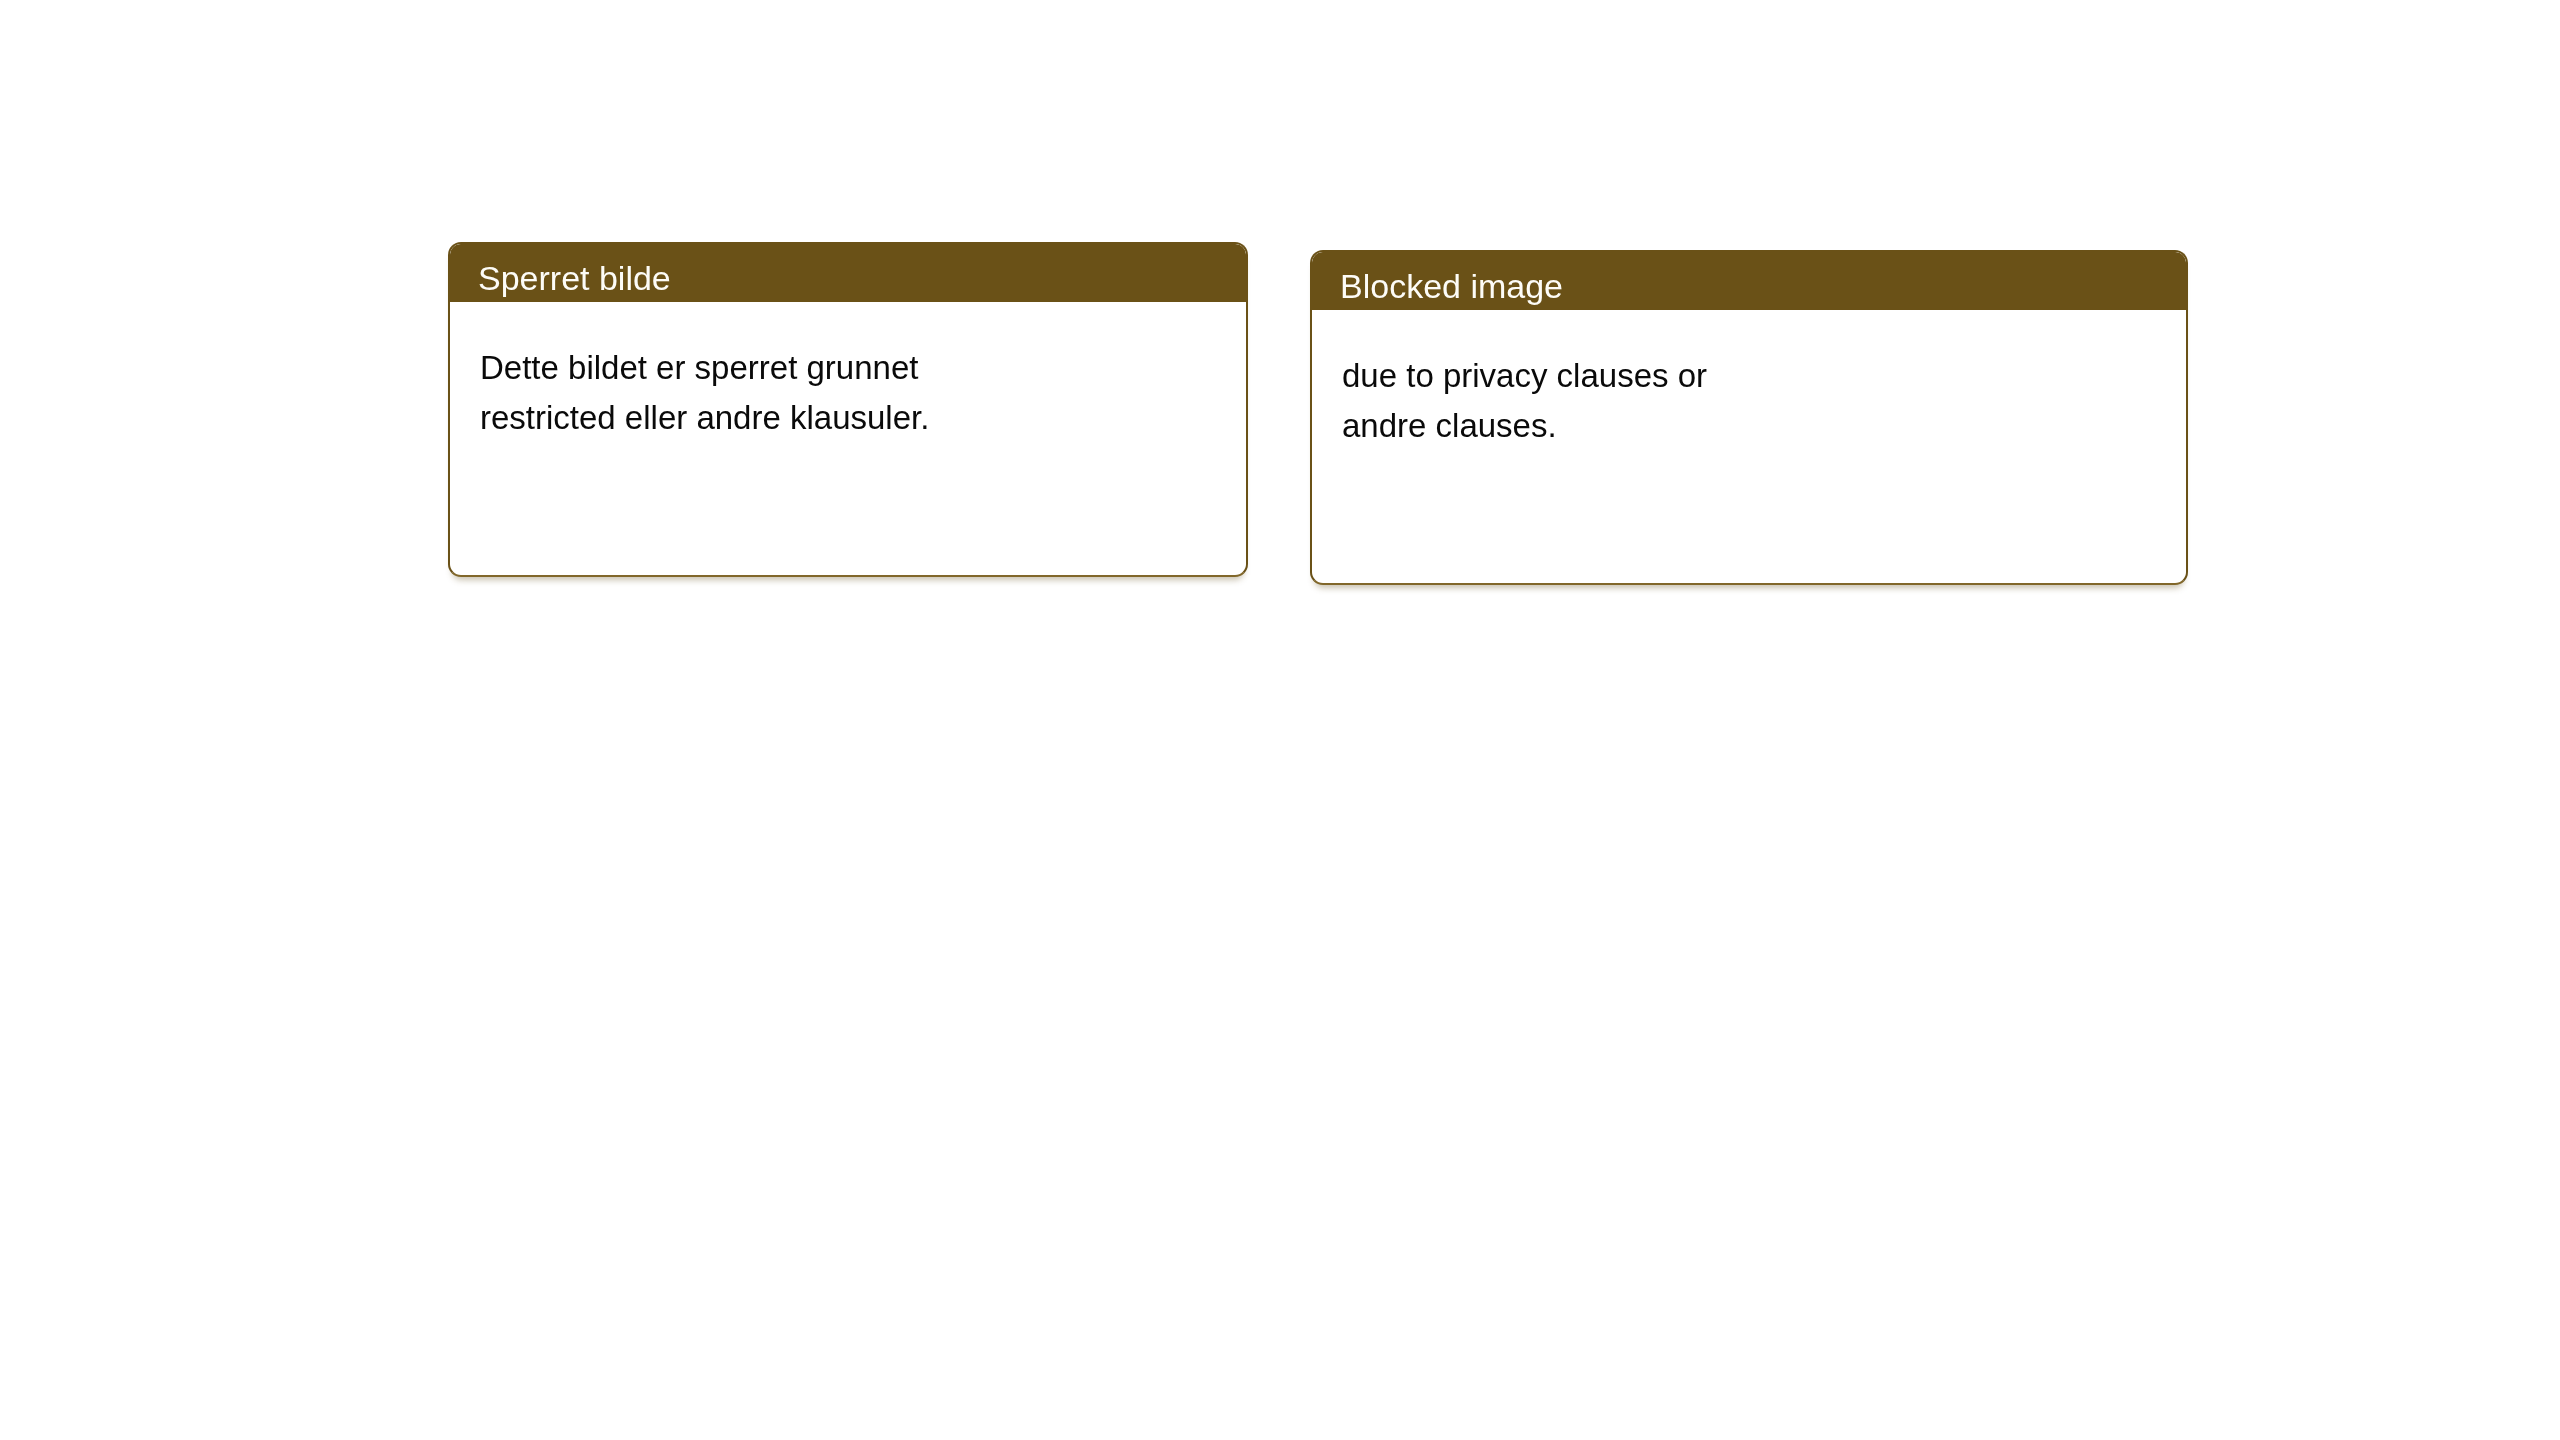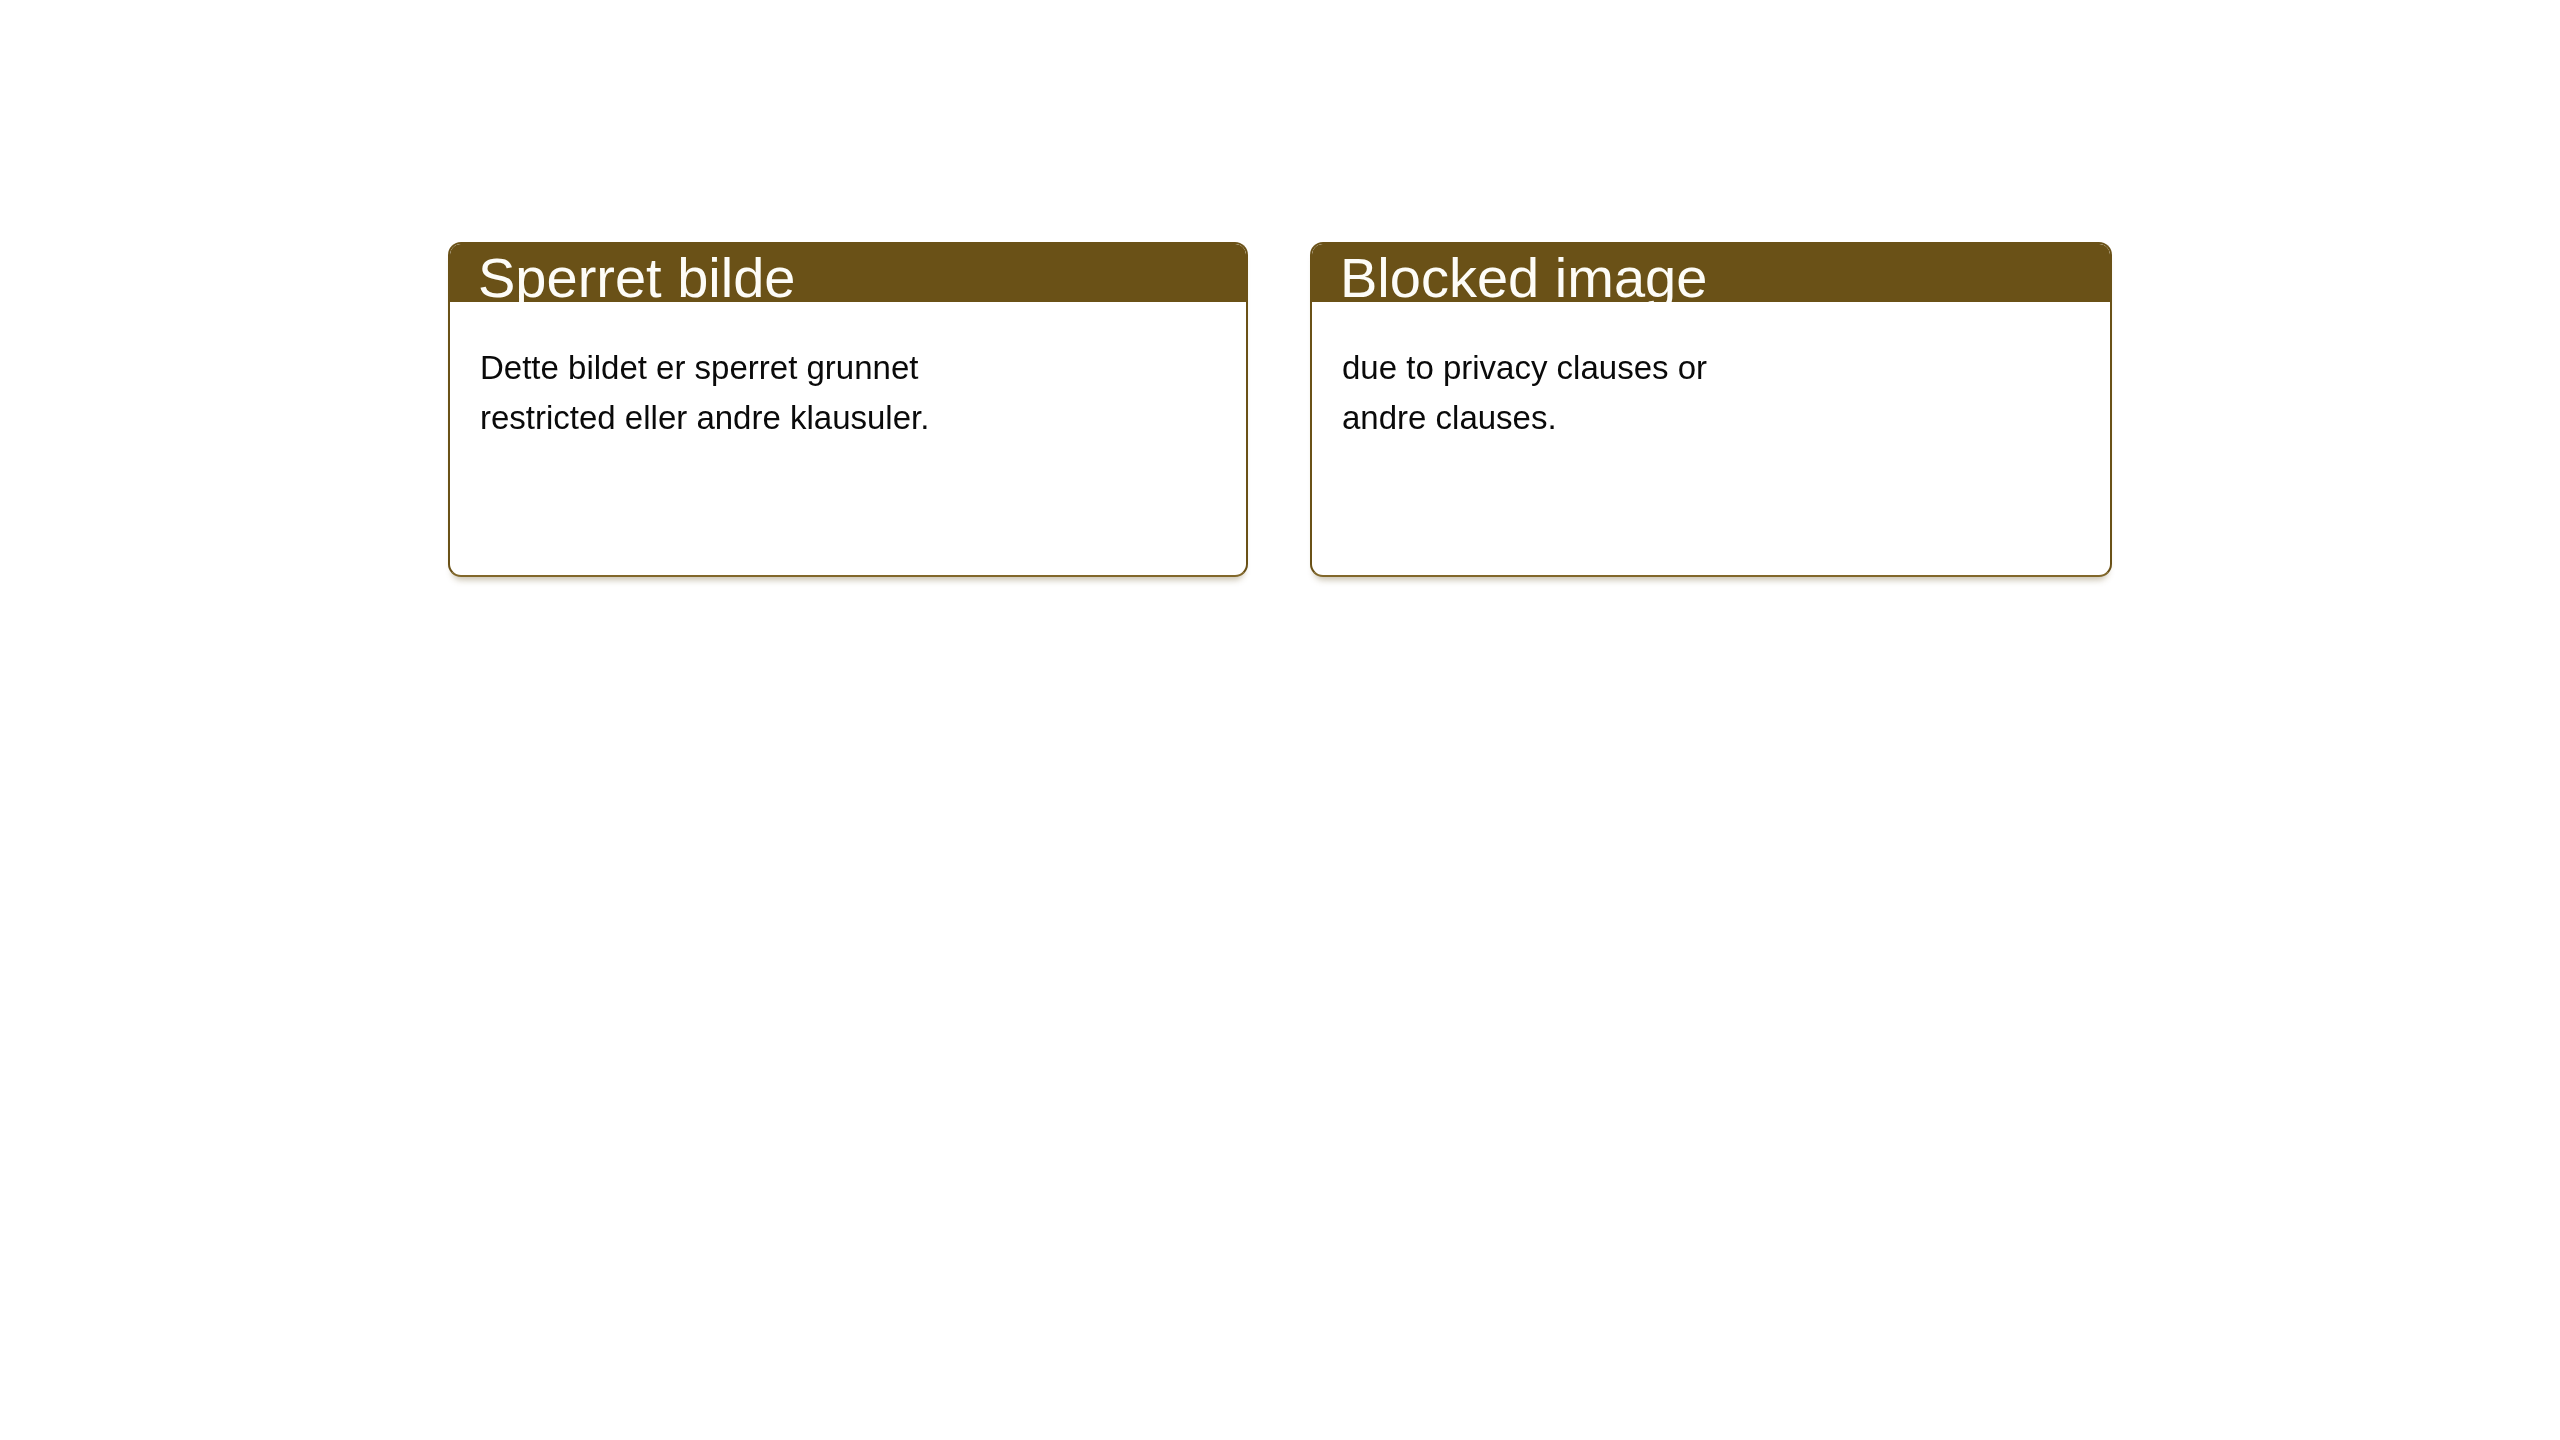--- a/index.html
+++ b/index.html
@@ -21,28 +21,28 @@
     height: 335px;
     box-sizing: border-box;
     background: #ffffff;
     border: 2px solid #6a5117;
     border-bottom-color: #81672a;
     border-radius: 13px;
     box-shadow: 0 7px 6px -4px rgba(100, 80, 30, 0.35);
     overflow: hidden;
   }
   .card-left  { left: 448px;  width: 800px; }
-  .card-right { left: 1310px; width: 802px; }
+  .card-right { left: 1310px; width: 878px; margin-top: 8px; }
   .card-header {
     box-sizing: border-box;
     height: 58px;
     background: #6a5117;
     border-radius: 10px 10px 0 0;
     color: #fdfcf7;
-    font-size: 56px;
+    font-size: 34px;
     line-height: 58px;
     padding: 5px 28px 0 28px;
     white-space: nowrap;
     overflow: hidden;
   }
   .card-body {
     box-sizing: border-box;
     padding: 41px 30px 0 30px;
     color: #0a0a0a;
     font-size: 33px;

